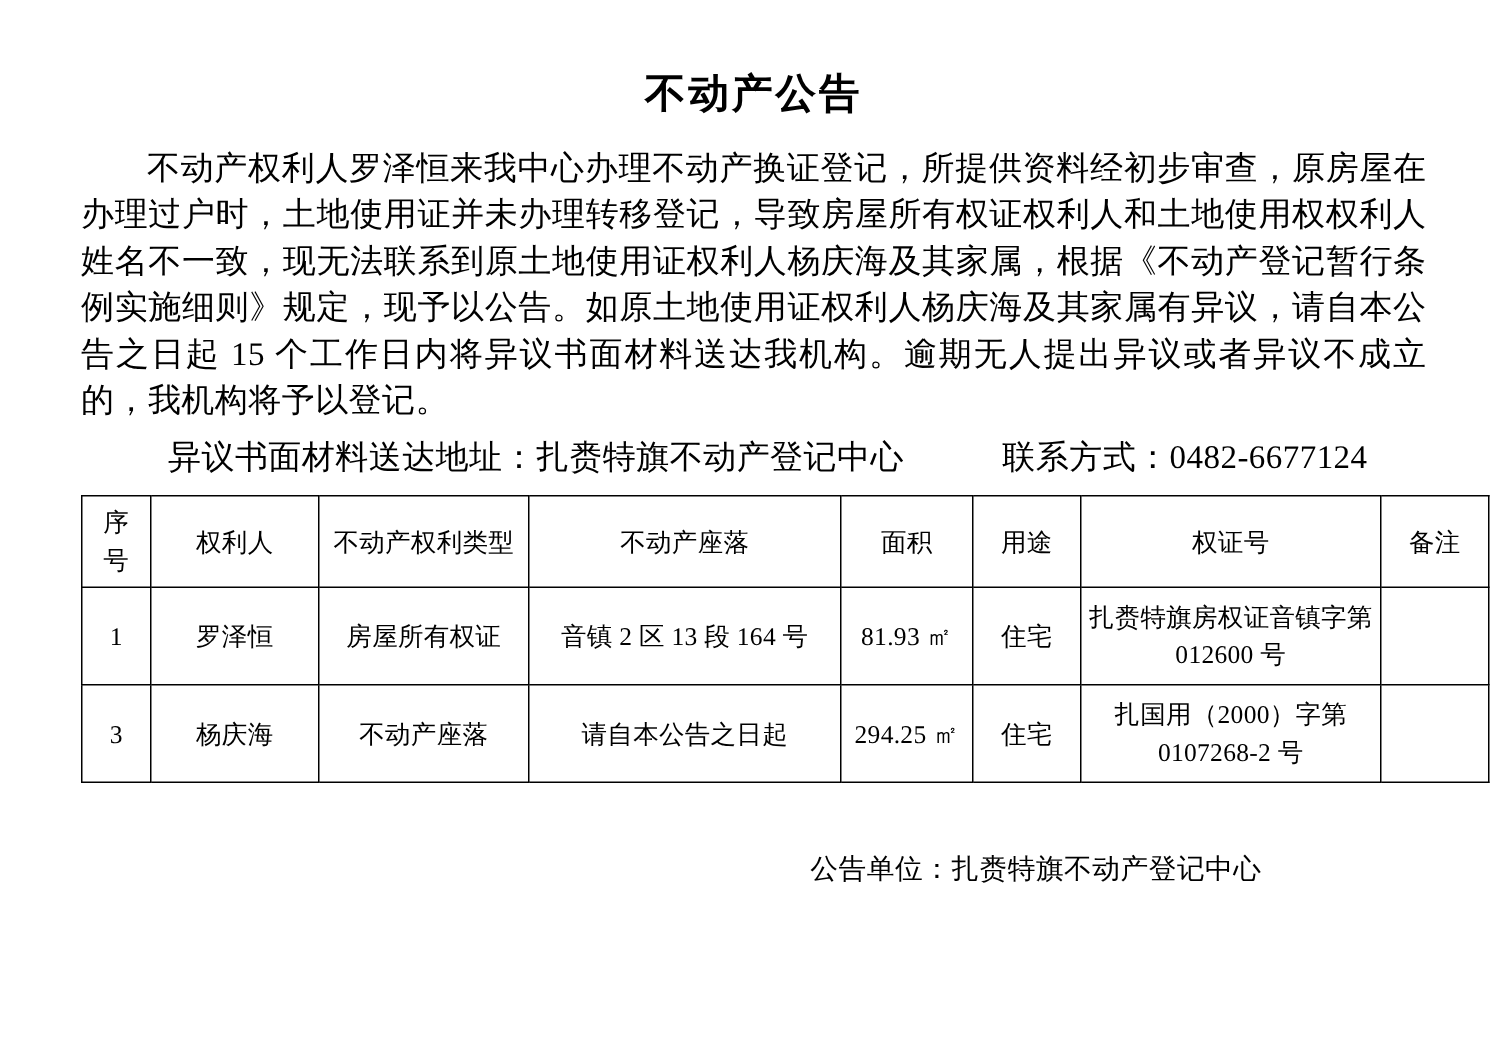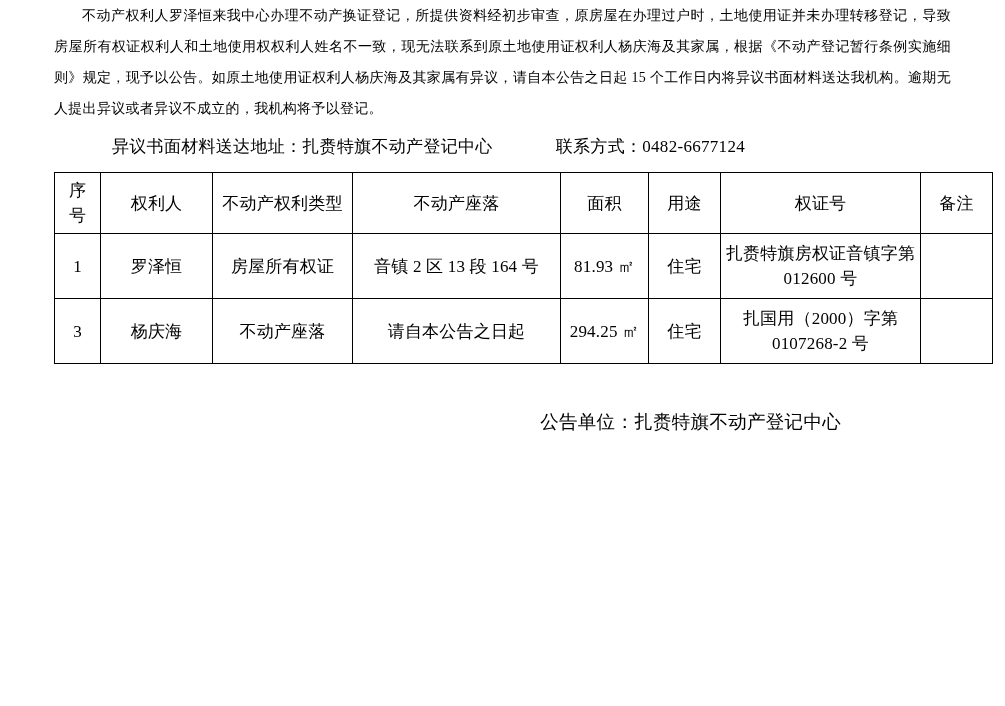--- a/index.html
+++ b/index.html
@@ -24,30 +24,30 @@
   .doc-title {
     text-align: center;
     font-size: 27px;
     font-weight: bold;
     letter-spacing: 2px;
     margin-top: 44px;
     margin-bottom: 16px;
     font-family: "Liberation Serif", "DejaVu Serif", serif;
   }
   .body-text {
-    font-size: 14px;
+    font-size: 22px;
     line-height: 31px;
     text-align: justify;
     text-justify: inter-ideograph;
     text-indent: 2em;
     margin: 0 0 8px 0;
     letter-spacing: 0.3px;
   }
   .contact-line {
-    font-size: 17px;
+    font-size: 22px;
     line-height: 30px;
     margin: 4px 0 10px 0;
     padding-left: 58px;
     letter-spacing: 0.3px;
   }
   .contact-line .gap {
     display: inline-block;
     width: 54px;
   }
   table.notice-table {
@@ -95,20 +95,21 @@
   .footer .date-line {
     padding-right: 28px;
   }
   .num { font-family: "Liberation Serif", "DejaVu Serif", serif; }
 </style>
 </head>
 <body>
 
 <div class="page">
 
+  <div class="doc-title">不动产公告</div>
 
   <p class="body-text">不动产权利人罗泽恒来我中心办理不动产换证登记，所提供资料经初步审查，原房屋在办理过户时，土地使用证并未办理转移登记，导致房屋所有权证权利人和土地使用权权利人姓名不一致，现无法联系到原土地使用证权利人杨庆海及其家属，根据《不动产登记暂行条例实施细则》规定，现予以公告。如原土地使用证权利人杨庆海及其家属有异议，请自本公告之日起 15 个工作日内将异议书面材料送达我机构。逾期无人提出异议或者异议不成立的，我机构将予以登记。</p>
 
   <div class="contact-line">
     <span>异议书面材料送达地址：扎赉特旗不动产登记中心</span>
     <span class="gap"></span>
     <span>联系方式：0482-6677124</span>
   </div>
 
   <table class="notice-table">

